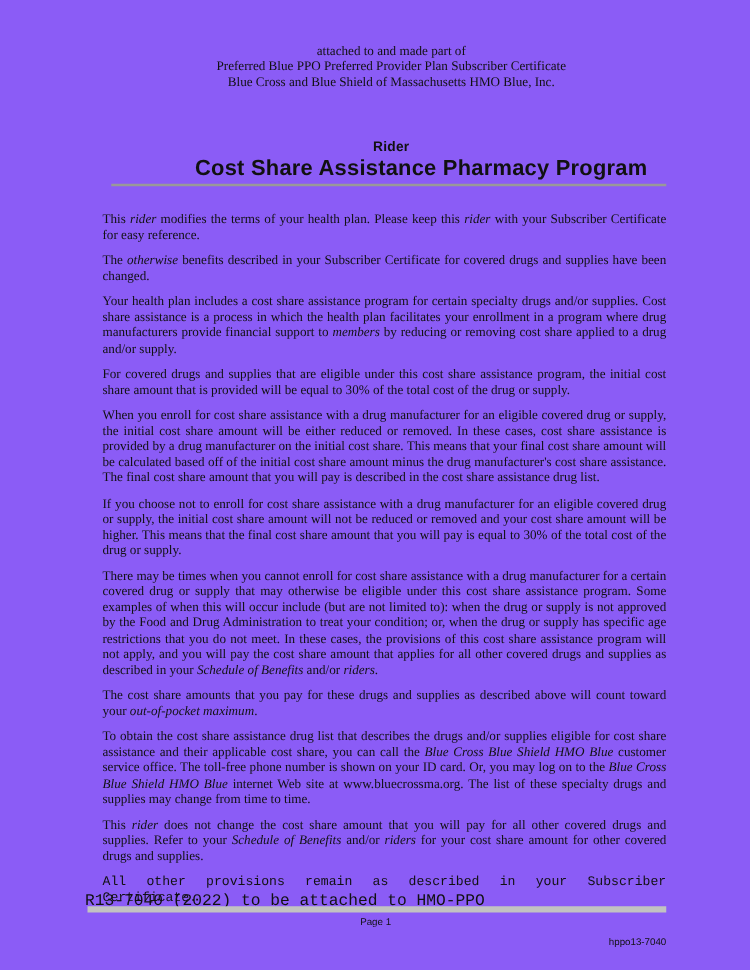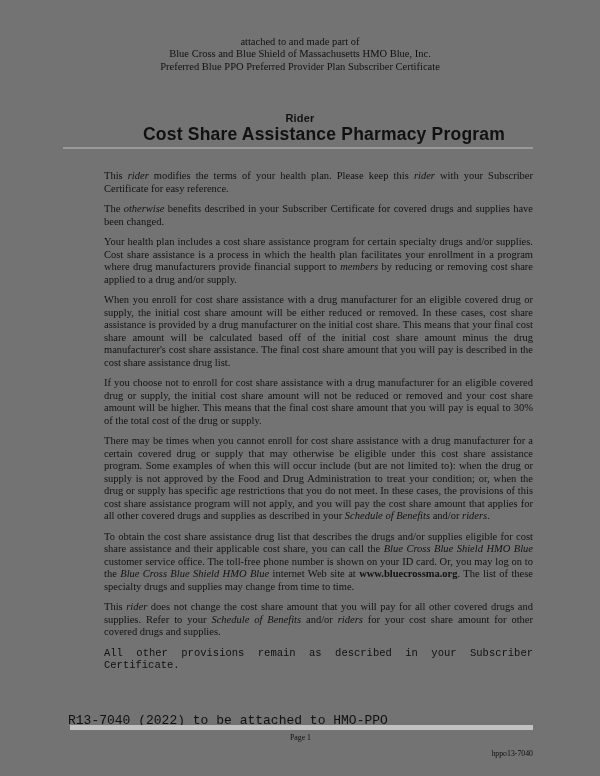--- a/index.html
+++ b/index.html
@@ -6,25 +6,26 @@
     --rule: #999999;
     --bar: #c2c2c2;
     --ink: #111111;
   }
   html, body { margin: 0; padding: 0; background: #ffffff; }
   .page {
     position: relative;
     width: 600px;
     height: 776px;
     margin: 0 auto;
-    background: #737373;
+    background: #8b5cf6;
     color: var(--ink);
     font-family: "Liberation Serif", "DejaVu Serif", serif;
     overflow: hidden;
     box-sizing: border-box;
+    padding-left: 26px;
   }
   .doc-header {
     padding-top: 36px;
     text-align: center;
     font-size: 10.5px;
     line-height: 12.4px;
   }
   .title-block {
     margin-top: 39px;
     text-align: center;
@@ -41,32 +42,32 @@
     line-height: 19px;
     letter-spacing: 0.2px;
     margin-left: 48px;
   }
   .title-rule {
     margin: 3px 67px 0 63px;
     height: 0;
     border-top: 2px solid var(--rule);
   }
   .doc-body {
-    margin: 21px 67px 0 104px;
+    margin: 21px 67px 0 56px;
     font-size: 10.5px;
     line-height: 12.5px;
   }
   .doc-body p {
     margin: 0 0 8px 0;
     text-align: justify;
   }
   .doc-body p:last-child { margin-bottom: 0; font-family: Liberation Mono, monospace; }
   .seg-n { font-style: normal; }
   .seg-i { font-style: italic; }
-  .seg-b { font-weight: bold; }
+  .seg-b { font-weight: normal; }
   .seg-u { }
   .footnote {
     position: absolute;
     left: 68px;
     top: 716px;
     font-family: Liberation Mono, monospace;
     font-size: 13px;
     line-height: 9px;
   }
   .footer-bar {
@@ -75,56 +76,58 @@
     right: 67px;
     top: 725px;
     height: 4.5px;
     background: var(--bar);
   }
   .footer-line {
     position: absolute;
     left: 68px;
     right: 67px;
     top: 733px;
-    font-family: Liberation Serif, serif;
+    font-family: Liberation Sans, sans-serif;
     font-size: 7.8px;
     line-height: 9px;
     text-align: center;
   }
   .doc-code {
     position: absolute;
     right: 0;
     top: 16px;
   }
 </style>
 </head>
 <body>
 
 <div class="page">
 
   <div class="doc-header">
     <div>attached to and made part of</div>
+    <div>Preferred Blue PPO Preferred Provider Plan Subscriber Certificate</div>
     <div>Blue Cross and Blue Shield of Massachusetts HMO Blue, Inc.</div>
-    <div>Preferred Blue PPO Preferred Provider Plan Subscriber Certificate</div>
   </div>
 
   <div class="title-block">
     <div class="title-kicker">Rider</div>
     <div class="title-main">Cost Share Assistance Pharmacy Program</div>
   </div>
 
   <div class="title-rule"></div>
 
   <div class="doc-body">
       <p><span class="seg-n">This </span><span class="seg-i">rider</span><span class="seg-n"> modifies the terms of your health plan. Please keep this </span><span class="seg-i">rider</span><span class="seg-n"> with your Subscriber Certificate for easy reference.</span></p>
       <p><span class="seg-n">The </span><span class="seg-i">otherwise</span><span class="seg-n"> benefits described in your Subscriber Certificate for covered drugs and supplies have been changed.</span></p>
       <p><span class="seg-n">Your health plan includes a cost share assistance program for certain specialty drugs and/or supplies. Cost share assistance is a process in which the health plan facilitates your enrollment in a program where drug manufacturers provide financial support to </span><span class="seg-i">members</span><span class="seg-n"> by reducing or removing cost share applied to a drug and/or supply.</span></p>
+      <p><span class="seg-n">For covered drugs and supplies that are eligible under this cost share assistance program, the initial cost share amount that is provided will be equal to 30% of the total cost of the drug or supply.</span></p>
       <p><span class="seg-n">When you enroll for cost share assistance with a drug manufacturer for an eligible covered drug or supply, the initial cost share amount will be either reduced or removed. In these cases, cost share assistance is provided by a drug manufacturer on the initial cost share. This means that your final cost share amount will be calculated based off of the initial cost share amount minus the drug manufacturer's cost share assistance. The final cost share amount that you will pay is described in the cost share assistance drug list.</span></p>
       <p><span class="seg-n">If you choose not to enroll for cost share assistance with a drug manufacturer for an eligible covered drug or supply, the initial cost share amount will </span><span class="seg-u">not</span><span class="seg-n"> be reduced or removed and your cost share amount will be higher. This means that the final cost share amount that you will pay is equal to 30% of the total cost of the drug or supply.</span></p>
       <p><span class="seg-n">There may be times when you cannot enroll for cost share assistance with a drug manufacturer for a certain covered drug or supply that may otherwise be eligible under this cost share assistance program. Some examples of when this will occur include (but are not limited to): when the drug or supply is not approved by the Food and Drug Administration to treat your condition; or, when the drug or supply has specific age restrictions that you do not meet. In these cases, the provisions of this cost share assistance program will not apply, and you will pay the cost share amount that applies for all other covered drugs and supplies as described in your </span><span class="seg-i">Schedule of Benefits</span><span class="seg-n"> and/or </span><span class="seg-i">riders</span><span class="seg-n">.</span></p>
+      <p><span class="seg-n">The cost share amounts that you pay for these drugs and supplies as described above will count toward your </span><span class="seg-i">out-of-pocket maximum</span><span class="seg-n">.</span></p>
       <p><span class="seg-n">To obtain the cost share assistance drug list that describes the drugs and/or supplies eligible for cost share assistance and their applicable cost share, you can call the </span><span class="seg-i">Blue Cross Blue Shield HMO Blue</span><span class="seg-n"> customer service office. The toll-free phone number is shown on your ID card. Or, you may log on to the </span><span class="seg-i">Blue Cross Blue Shield HMO Blue</span><span class="seg-n"> internet Web site at </span><span class="seg-b">www.bluecrossma.org</span><span class="seg-n">. The list of these specialty drugs and supplies may change from time to time.</span></p>
       <p><span class="seg-n">This </span><span class="seg-i">rider</span><span class="seg-n"> does not change the cost share amount that you will pay for all other covered drugs and supplies. Refer to your </span><span class="seg-i">Schedule of Benefits</span><span class="seg-n"> and/or </span><span class="seg-i">riders</span><span class="seg-n"> for your cost share amount for other covered drugs and supplies.</span></p>
       <p><span class="seg-n">All other provisions remain as described in your Subscriber Certificate.</span></p>
     </div>
 
   <div class="footnote">R13-7040 (2022) to be attached to HMO-PPO</div>
 
   <div class="footer-bar"></div>
 
   <div class="footer-line">

